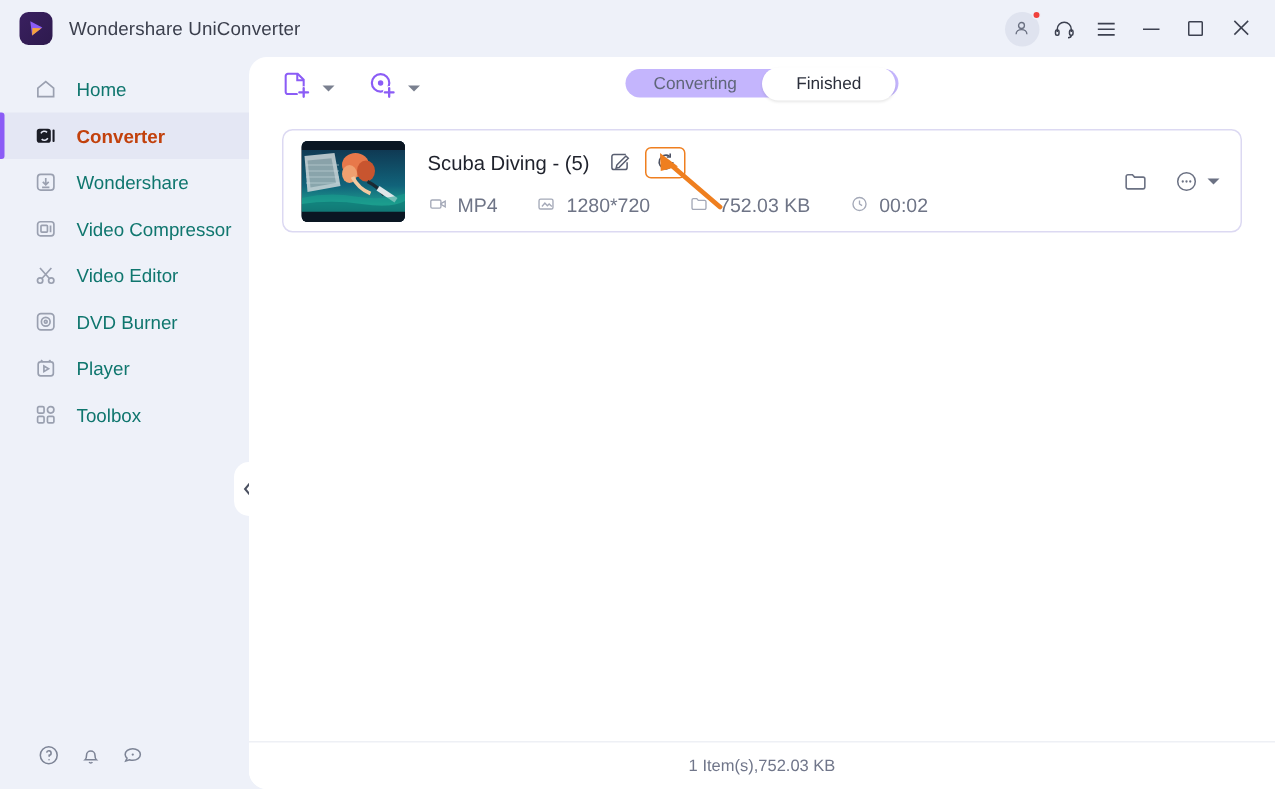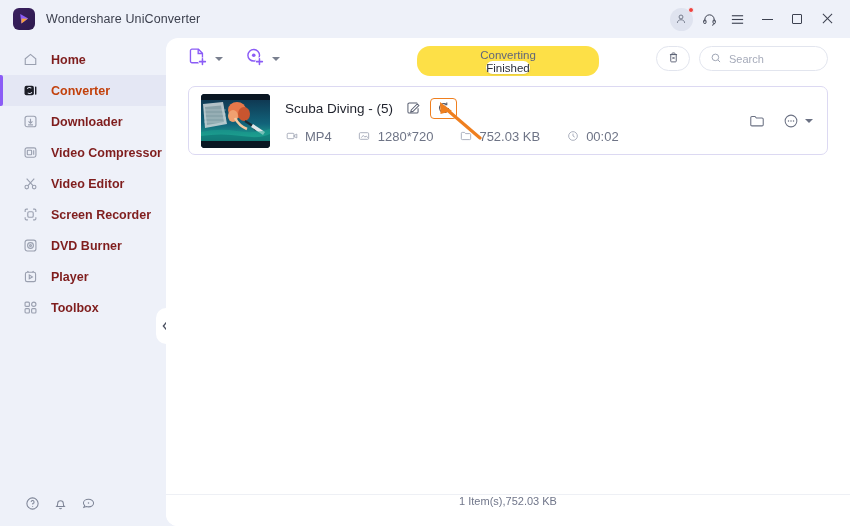--- a/index.html
+++ b/index.html
@@ -75,23 +75,22 @@
     position: absolute; left: 0; top: 38px;
     width: 166px; height: 488px;
     background: #eef1f9;
   }
   .nav { padding-top: 6px; }
   .nav-item {
     position: relative;
     height: 31px;
     display: flex; align-items: center;
     padding-left: 22px;
-    color: #7f1d1d;
+    color: #0f766e;
     font-size: 12.5px;
-    font-weight: bold;
   }
   .nav-item .ni-icon {
     width: 17px; height: 17px; flex: none;
     display: flex; align-items: center; justify-content: center;
     color: #9aa0b0;
   }
   .nav-item .ni-label { margin-left: 12px; white-space: nowrap; }
   .nav-item.active {
     background: #e4e7f4;
     color: #c2410c;
@@ -141,26 +140,25 @@
   .chev {
     margin-left: 7px;
     width: 0; height: 0;
     border-left: 4px solid transparent;
     border-right: 4px solid transparent;
     border-top: 4.5px solid #7a808f;
   }
   .tabs {
     position: absolute; left: 50%; top: 8px;
     transform: translateX(-50%);
-    width: 182px; height: 30px;
-    background: #fde047;
+    width: 182px; height: 19px;
+    background: #c4b5fd;
     border-radius: 13px;
     display: flex; align-items: center;
     padding: 2px;
-    flex-direction: column;
   }
   .tab {
     flex: 1; height: 22px;
     display: flex; align-items: center; justify-content: center;
     font-size: 11.5px; color: #60667a;
     border-radius: 11px;
   }
   .tab.active {
     background: #ffffff;
     color: #2b2f3b;
@@ -259,21 +257,21 @@
     width: 70px; height: 48px;
     pointer-events: none;
     z-index: 5;
   }
 
   
   .footer {
     position: absolute; left: 0; bottom: 0;
     width: 684px; height: 32px;
     border-top: 1px solid #eef0f5;
-    display: flex; align-items: flex-start; justify-content: center;
+    display: flex; align-items: center; justify-content: center;
     font-size: 11px; color: #70768a;
     background: #fff;
   }
 </style>
 </head>
 <body>
 
 <div class="app">
 
   <div class="titlebar">
@@ -345,21 +343,21 @@
         <span class="ni-label">Converter</span>
       </div>
 
       <div class="nav-item">
         <span class="ni-icon">
           <svg width="15" height="15" viewBox="0 0 16 16" fill="none" stroke="currentColor" stroke-width="1.2">
             <rect x="2.2" y="2.4" width="11.6" height="11.2" rx="2.2"></rect>
             <path d="M8 5v4.6M5.9 7.8 8 9.9l2.1-2.1M5.4 11.6h5.2"></path>
           </svg>
         </span>
-        <span class="ni-label">Downloader</span>
+        <span class="ni-label">Wondershare</span>
       </div>
 
       <div class="nav-item">
         <span class="ni-icon">
           <svg width="15" height="15" viewBox="0 0 16 16" fill="none" stroke="currentColor" stroke-width="1.2">
             <rect x="2.2" y="3" width="11.6" height="10" rx="2"></rect>
             <rect x="4.6" y="5.6" width="4.6" height="4.8" rx=".6"></rect>
             <path d="M11.4 5.6v4.8"></path>
           </svg>
         </span>
@@ -371,29 +369,20 @@
           <svg width="15" height="15" viewBox="0 0 16 16" fill="none" stroke="currentColor" stroke-width="1.2">
             <circle cx="4" cy="11.8" r="1.9"></circle>
             <circle cx="11.9" cy="11.8" r="1.9"></circle>
             <path d="M5.3 10.3 12 2.8M10.6 10.3 3.9 2.8"></path>
           </svg>
         </span>
         <span class="ni-label">Video Editor</span>
       </div>
 
 
-      <div class="nav-item">
-        <span class="ni-icon">
-          <svg width="15" height="15" viewBox="0 0 16 16" fill="none" stroke="currentColor" stroke-width="1.2">
-            <path d="M2.3 5.2V3.5a1.2 1.2 0 0 1 1.2-1.2h1.7M13.7 5.2V3.5a1.2 1.2 0 0 0-1.2-1.2h-1.7M2.3 10.8v1.7a1.2 1.2 0 0 0 1.2 1.2h1.7M13.7 10.8v1.7a1.2 1.2 0 0 1-1.2 1.2h-1.7"></path>
-            <rect x="5.1" y="5.1" width="5.8" height="5.8" rx="1.4"></rect>
-          </svg>
-        </span>
-        <span class="ni-label">Screen Recorder</span>
-      </div>
 
       <div class="nav-item">
         <span class="ni-icon">
           <svg width="15" height="15" viewBox="0 0 16 16" fill="none" stroke="currentColor" stroke-width="1.2">
             <rect x="2.2" y="2.2" width="11.6" height="11.6" rx="2.4"></rect>
             <circle cx="8" cy="8" r="3.1"></circle>
             <circle cx="8" cy="8" r="1"></circle>
           </svg>
         </span>
         <span class="ni-label">DVD Burner</span>
@@ -477,40 +466,20 @@
           </svg>
         </span>
         <span class="chev"></span>
       </div>
 
       <div class="tabs">
         <div class="tab">Converting</div>
         <div class="tab active">Finished</div>
       </div>
 
-      <div class="tb-right">
-        <div class="trash-btn">
-          <span>
-            <svg width="13" height="13" viewBox="0 0 16 16" fill="none" stroke="currentColor" stroke-width="1.15">
-              <path d="M3.6 4.4h8.8M6.2 4.4V3.2a.8.8 0 0 1 .8-.8h2a.8.8 0 0 1 .8.8v1.2"></path>
-              <path d="M4.6 4.4h6.8v8a1 1 0 0 1-1 1H5.6a1 1 0 0 1-1-1z"></path>
-              <path d="M6.6 7.2 9.4 10M9.4 7.2 6.6 10"></path>
-            </svg>
-          </span>
-        </div>
-        <div class="search">
-          <span>
-            <svg width="12" height="12" viewBox="0 0 16 16" fill="none" stroke="currentColor" stroke-width="1.25">
-              <circle cx="7.2" cy="7.2" r="4.4"></circle>
-              <path d="M10.6 10.6 13.4 13.4"></path>
-            </svg>
-          </span>
-          <input type="text" placeholder="Search" style="">
-        </div>
-      </div>
     </div>
 
     <div class="list">
       <div class="card">
 
         <div class="thumb">
           <svg width="69" height="54" viewBox="0 0 69 54">
             <defs>
               <linearGradient id="sea" x1="0" y1="0" x2="0" y2="1">
                 <stop offset="0%" stop-color="#0f2f4a"></stop>

